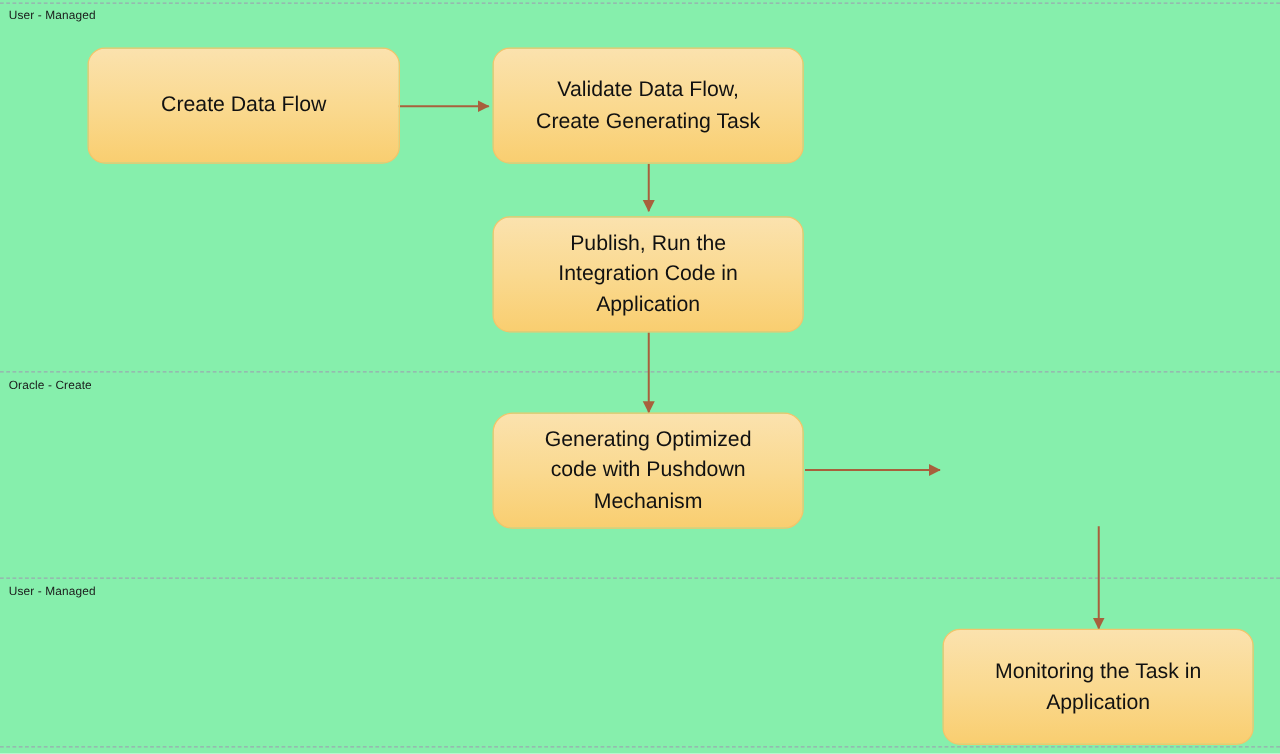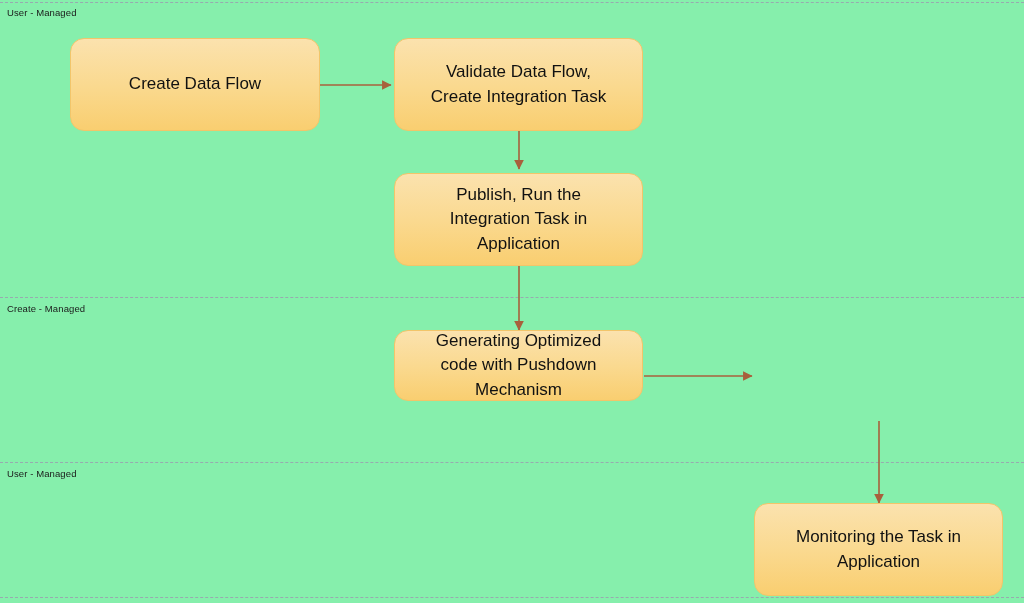--- a/index.html
+++ b/index.html
@@ -69,21 +69,21 @@
 
 <div id="canvas">
 
   <div class="lane-divider" style="top:2px;"></div>
   <div class="lane-divider" style="top:297px;"></div>
   <div class="lane-divider" style="top:462px;"></div>
   <div class="lane-divider" style="top:597px;"></div>
 
   <div class="lane-label" style="left:7px; top:7px;">User - Managed</div>
 
-  <div class="lane-label" style="left:7px; top:303px;">Create - Managed</div>
+  <div class="lane-label" style="left:7px; top:303px;">Oracle - Create</div>
 
   <div class="lane-label" style="left:7px; top:468px;">User - Managed</div>
 
   <svg class="connector" style="left:0; top:0;" width="1024" height="603">
     <defs>
       <marker id="arrowhead" markerWidth="7" markerHeight="7" refX="5.6" refY="3" orient="auto" markerUnits="strokeWidth">
         <path d="M0,0 L6,3 L0,6 z" fill="#A8603C"></path>
       </marker>
     </defs>
 
@@ -97,30 +97,30 @@
 
     <line x1="879" y1="421" x2="879" y2="503" stroke="#A8603C" stroke-width="1.6" marker-end="url(#arrowhead)"></line>
   </svg>
 
   <div class="node" style="left:46px; top:38px; width:250px; height:93px;margin-left:24px;">
     <span class="node-text">Create Data Flow</span>
   </div>
 
   <div class="node" style="left:394px; top:38px; width:249px; height:93px;">
     <span class="node-text">Validate Data Flow,
-Create Integration Task</span>
+Create Generating Task</span>
   </div>
 
   <div class="node" style="left:394px; top:173px; width:249px; height:93px;">
     <span class="node-text">Publish, Run the
-Integration Task in
+Integration Code in
 Application</span>
   </div>
 
-  <div class="node" style="left:394px; top:330px; width:249px; height:71px;">
+  <div class="node" style="left:394px; top:330px; width:249px; height:93px;border-radius:16px;">
     <span class="node-text">Generating Optimized
 code with Pushdown
 Mechanism</span>
   </div>
 
 
   <div class="node" style="left:754px; top:503px; width:249px; height:93px;">
     <span class="node-text">Monitoring the Task in
 Application</span>
   </div>

